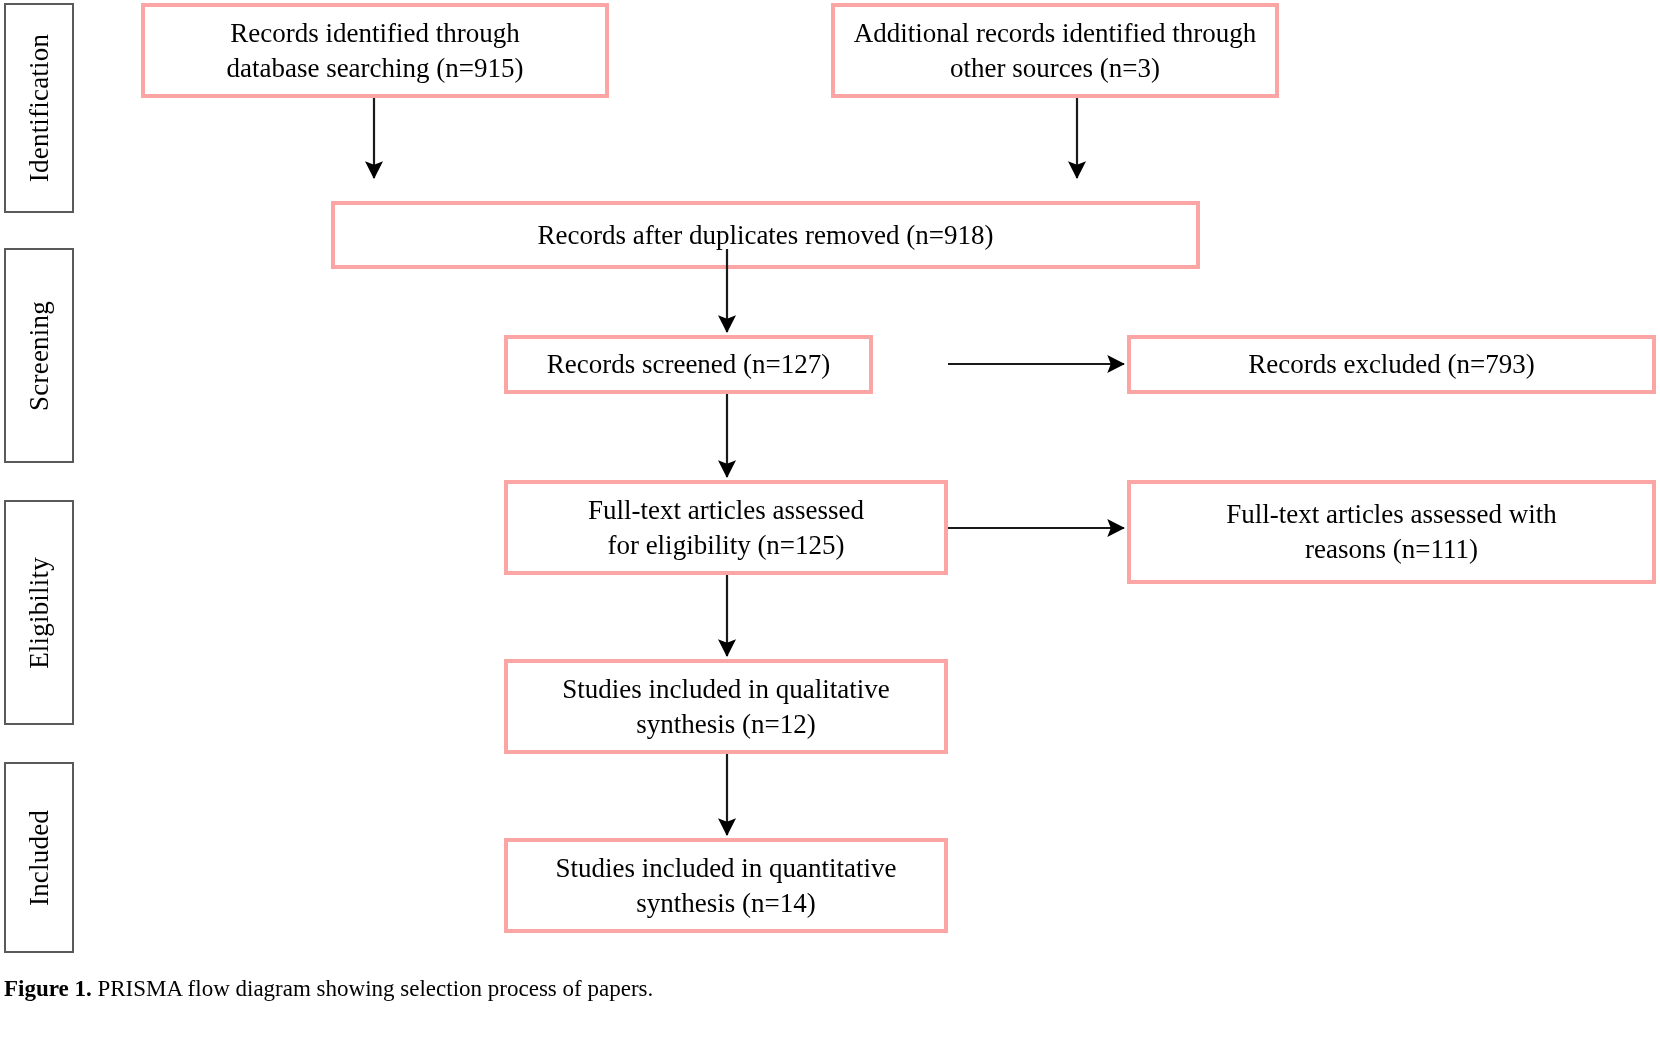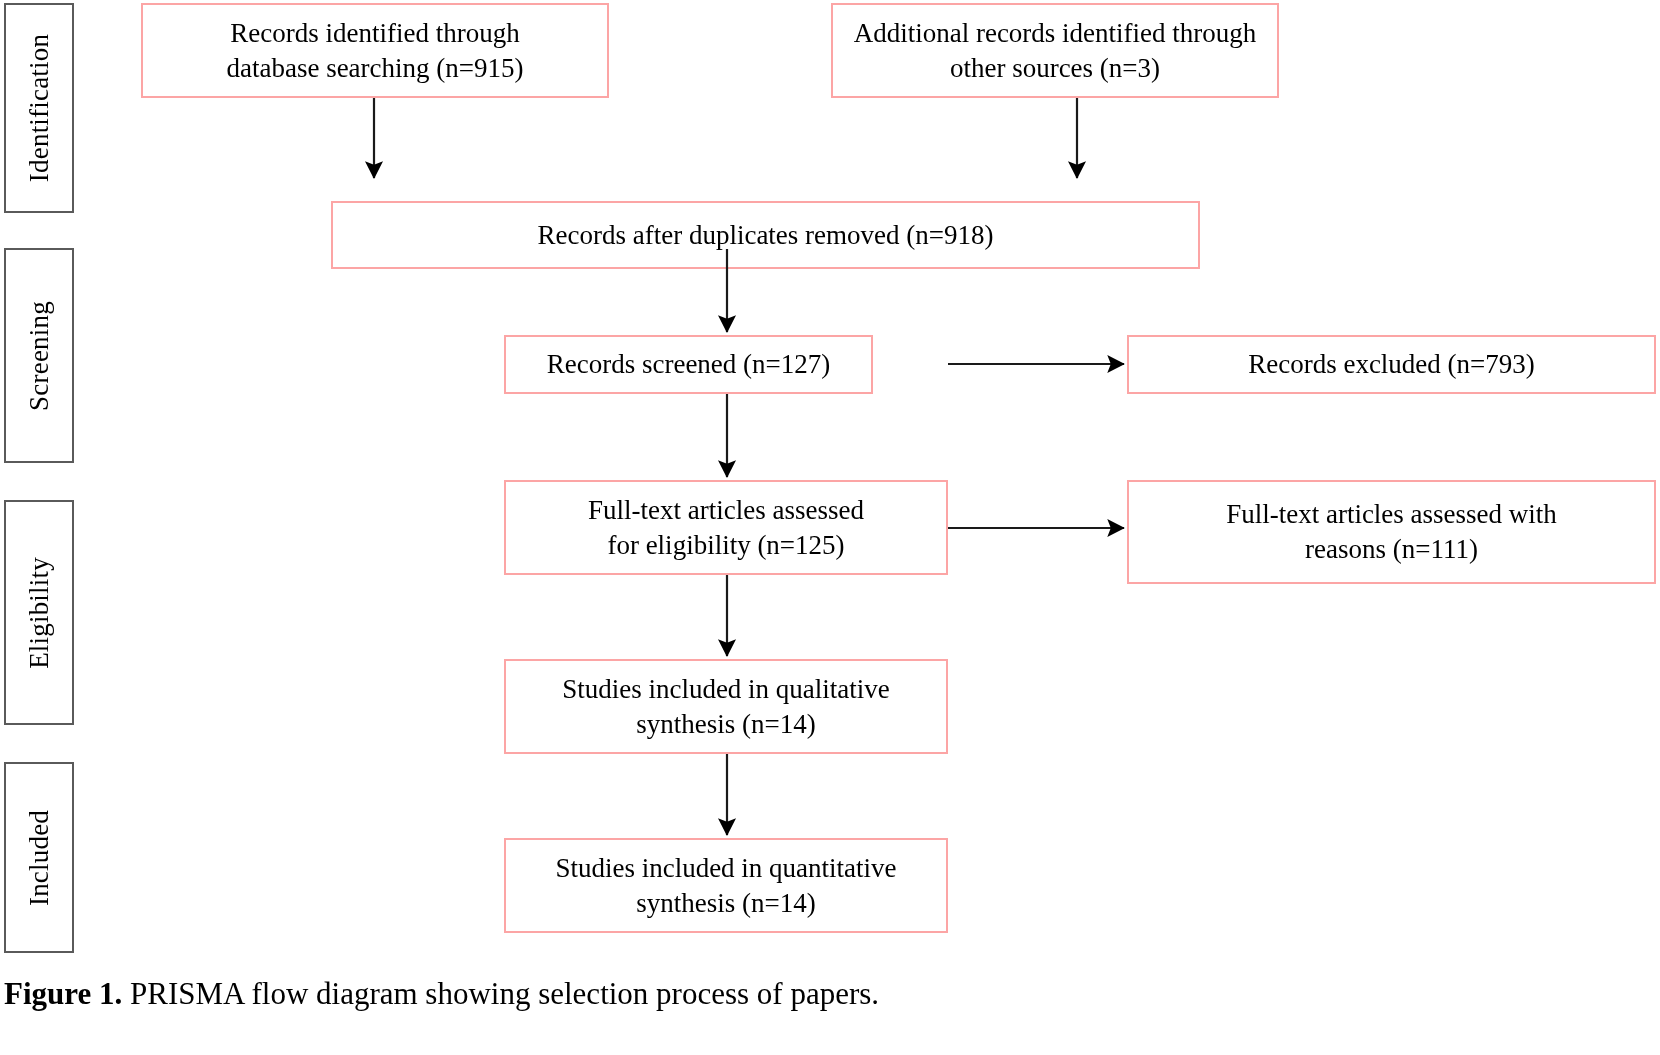--- a/index.html
+++ b/index.html
@@ -34,21 +34,21 @@
     transform: translate(-50%, -50%) rotate(-90deg);
     white-space: nowrap;
     font-size: 27px;
     line-height: 1;
     letter-spacing: 0.2px;
   }
 
   
   .flow-box {
     position: absolute;
-    border: 2px solid #fca5a5;
+    border: 4px solid #fca5a5;
     background: #ffffff;
     box-sizing: border-box;
     display: flex;
     align-items: center;
     justify-content: center;
     text-align: center;
     padding: 2px 10px;
   }
   .flow-text {
     font-size: 27px;
@@ -65,21 +65,21 @@
     height: 1055px;
     pointer-events: none;
   }
 
   
   .caption {
     position: absolute;
     left: 4px;
     top: 975px;
     width: 1640px;
-    font-size: 31px;
+    font-size: 23px;
     line-height: 1.2;
     white-space: nowrap;
   }
   .caption b {
     font-weight: bold;
   }
 </style>
 </head>
 <body>
 
@@ -128,21 +128,21 @@
 for eligibility (n=125)</span>
   </div>
 
   <div class="flow-box" style="left:1127px; top:480px; width:529px; height:104px;">
     <span class="flow-text">Full-text articles assessed with
 reasons (n=111)</span>
   </div>
 
   <div class="flow-box" style="left:504px; top:659px; width:444px; height:95px;">
     <span class="flow-text">Studies included in qualitative
-synthesis (n=14)</span>
+synthesis (n=12)</span>
   </div>
 
   <div class="flow-box" style="left:504px; top:838px; width:444px; height:95px;">
     <span class="flow-text">Studies included in quantitative
 synthesis (n=14)</span>
   </div>
 
   <svg id="arrow-layer" viewBox="0 0 1660 1055">
     <defs>
       <marker id="arrowhead" markerWidth="9" markerHeight="9" refX="7.6" refY="4.5" orient="auto" markerUnits="strokeWidth">

